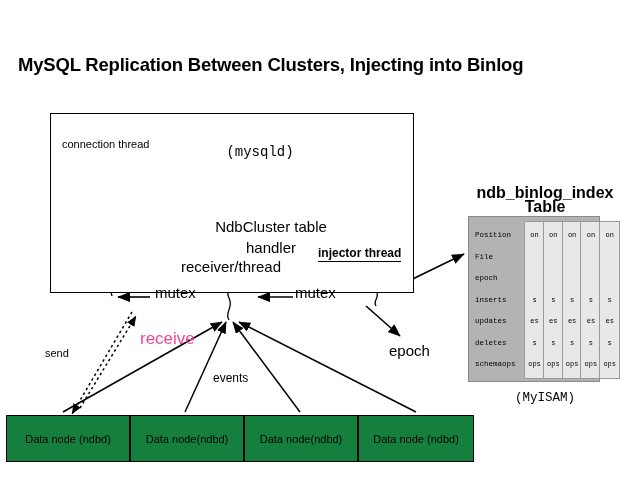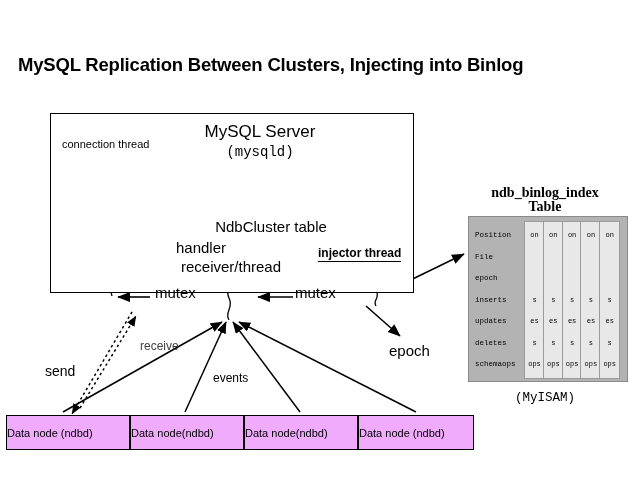--- a/index.html
+++ b/index.html
@@ -69,21 +69,21 @@
     top: 218px;
     width: 190px;
     text-align: center;
     font-size: 15px;
     color: #000;
   }
   .handler-label {
     left: 176px;
     top: 239px;
     width: 190px;
-    text-align: left;
+    text-align: center;
     font-size: 15px;
     color: #000;
   }
   .injector-thread-label {
     left: 318px;
     top: 246px;
     font-size: 12px;
     font-weight: bold;
     color: #000;
     border-bottom: 1.5px solid #000;
@@ -114,53 +114,53 @@
     color: #000;
   }
   .events-label {
     left: 213px;
     top: 371px;
     font-size: 12px;
     color: #000;
   }
   .receive-label {
     left: 140px;
-    top: 339px;
-    font-size: 12px;
-    color: #404040;
+    top: 329px;
+    font-size: 17px;
+    color: #ec4899;
   }
   .send-label {
     left: 45px;
-    top: 363px;
-    font-size: 14px;
+    top: 347px;
+    font-size: 11px;
     color: #000;
   }
   .ndb-index-title {
     left: 458px;
     top: 186px;
     width: 174px;
     text-align: center;
-    font-size: 14px;
+    font-size: 16px;
     font-weight: bold;
-    font-family: Liberation Serif, serif;
+    font-family: Liberation Sans, sans-serif;
     color: #000;
     line-height: 14px;
   }
   .myisam-label {
     left: 458px;
     top: 390px;
     width: 174px;
     text-align: center;
     font-size: 12.5px;
     color: #000;
   }
   .table-outer {
     left: 468px;
     top: 216px;
-    width: 160px;
+    width: 132px;
     height: 166px;
     background: #b3b3b3;
     border: 1px solid #8a8a8a;
     box-sizing: border-box;
   }
   .table-col {
     position: absolute;
     top: 4px;
     width: 21px;
     height: 158px;
@@ -178,27 +178,27 @@
   .cell-val {
     position: absolute;
     font-size: 7px;
     font-family: "Liberation Mono", monospace;
     color: #000;
     text-align: center;
   }
   .node-box {
     position: absolute;
     top: 415px;
-    height: 35px;
+    height: 47px;
     border: 1.2px solid #000;
-    background: #f0abfc;
+    background: #15803d;
     box-sizing: border-box;
     display: flex;
     align-items: center;
-    justify-content: flex-start;
+    justify-content: center;
     font-size: 11px;
     color: #000;
   }
 </style>
 </head>
 <body>
 
 <div id="root">
 
   <div class="abs title">MySQL Replication Between Clusters, Injecting into Binlog</div>
@@ -233,21 +233,20 @@
     <line x1="63" y1="412" x2="222" y2="322" stroke="#000" stroke-width="1.5" marker-end="url(#arrow)"></line>
     <line x1="185" y1="412" x2="226" y2="322" stroke="#000" stroke-width="1.5" marker-end="url(#arrow)"></line>
     <line x1="300" y1="412" x2="233" y2="322" stroke="#000" stroke-width="1.5" marker-end="url(#arrow)"></line>
     <line x1="416" y1="412" x2="239" y2="322" stroke="#000" stroke-width="1.5" marker-end="url(#arrow)"></line>
 
     <line x1="132" y1="312" x2="72" y2="414" stroke="#000" stroke-width="1.5" stroke-dasharray="2.5,3" marker-end="url(#arrowsm)"></line>
     <line x1="80" y1="408" x2="136" y2="316" stroke="#000" stroke-width="1.5" stroke-dasharray="2.5,3" marker-end="url(#arrowsm)"></line>
   </svg>
 
   <div class="abs server-box"></div>
-  <div class="abs mysql-server-label">MySQL Server</div>
   <div class="abs mysqld-label mono">(mysqld)</div>
   <div class="abs conn-thread-label">connection thread</div>
   <div class="abs ndbcluster-label">NdbCluster table</div>
   <div class="abs handler-label">handler</div>
   <div class="abs injector-thread-label">injector thread</div>
   <div class="abs receiver-thread-label">receiver/thread</div>
   <div class="abs mutex-left">mutex</div>
   <div class="abs mutex-right">mutex</div>
 
   <div class="abs binlog-label">epoch</div>

